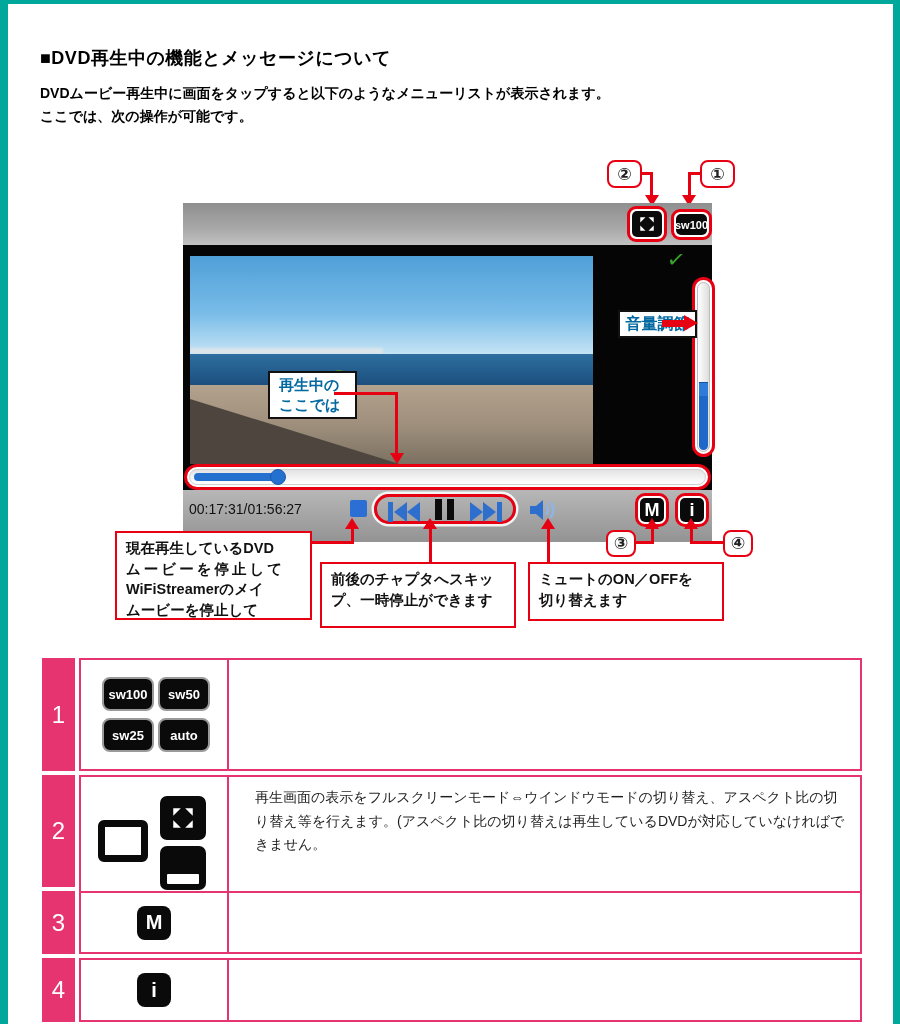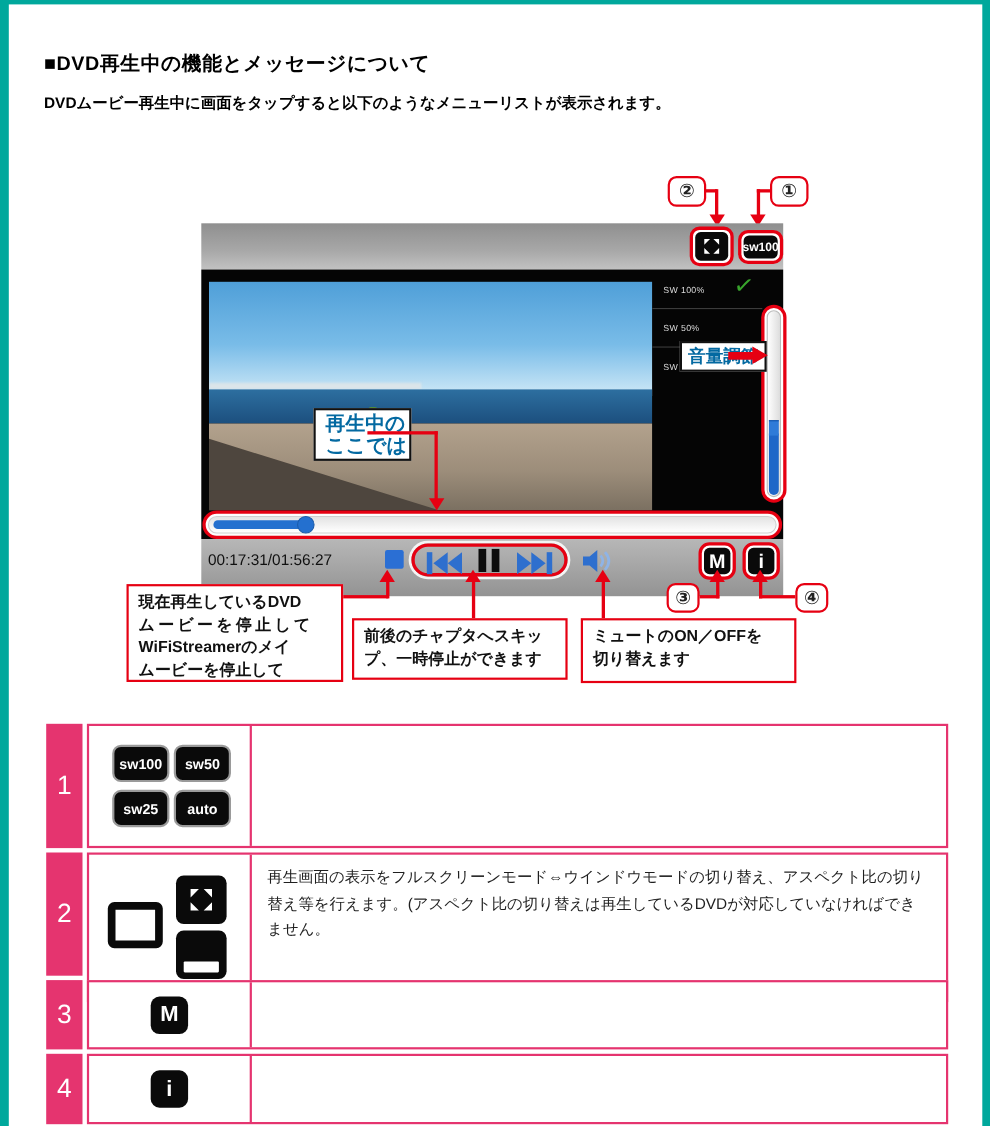--- a/index.html
+++ b/index.html
@@ -53,20 +53,21 @@
 </head>
 <body>
 
 <div class="abs edge" style="left:0;top:0;width:900px;height:4px;"></div>
 <div class="abs edge" style="left:0;top:0;width:8px;height:1024px;"></div>
 <div class="abs edge" style="left:893px;top:0;width:7px;height:1024px;"></div>
 
 <div class="abs title" style="left:40px;top:46px;">■DVD再生中の機能とメッセージについて</div>
 <div class="abs intro" style="left:40px;top:82px;width:820px;">
   <div>DVDムービー再生中に画面をタップすると以下のようなメニューリストが表示されます。</div>
+  <div>ここでは、次の操作が可能です。</div>
 </div>
 
 <div class="abs numbox" style="left:607px;top:160px;width:35px;height:28px;">②</div>
 <div class="abs numbox" style="left:700px;top:160px;width:35px;height:28px;">①</div>
 <div class="abs rline" style="left:641px;top:172px;width:11px;height:3px;"></div>
 <div class="abs rline" style="left:650px;top:172px;width:3px;height:24px;"></div>
 <div class="abs arr-down" style="left:645px;top:195px;"></div>
 <div class="abs rline" style="left:688px;top:172px;width:12px;height:3px;"></div>
 <div class="abs rline" style="left:688px;top:172px;width:3px;height:24px;"></div>
 <div class="abs arr-down" style="left:682px;top:195px;"></div>
@@ -92,33 +93,20 @@
   <div class="abs" style="left:7px;top:53px;width:403px;height:208px;overflow:hidden;">
     <div class="abs" style="left:0;top:0;width:100%;height:50%;background:linear-gradient(180deg,#4f9fd8 0%,#79bce8 55%,#cfe9f7 100%);"></div>
     <div class="abs" style="left:0;top:44%;width:48%;height:6px;background:rgba(225,229,232,.85);filter:blur(1px);"></div>
     <div class="abs" style="left:0;top:47%;width:100%;height:15%;background:linear-gradient(180deg,#2d6fa0,#1c4f7e);"></div>
     <div class="abs" style="left:0;top:62%;width:100%;height:38%;background:linear-gradient(180deg,#b3a28d,#9c8d7a 55%,#7b7061);"></div>
     <div class="abs" style="left:0;bottom:0;width:52%;height:34%;background:#4e463e;clip-path:polygon(0 100%,0 8%,100% 100%);"></div>
     <div class="abs" style="left:36%;top:55%;width:8px;height:13px;background:#4f8a3c;border-radius:2px;"></div>
     <div class="abs" style="left:38%;top:58%;width:12px;height:8px;background:#2f2c28;border-radius:2px;"></div>
   </div>
 
-  <div class="abs" style="left:410px;top:43px;width:119px;">
-    <div class="menu-item">
-        <span>SW 100%</span>
-      </div>
-    <div class="sep" style="width:100px;"></div>
-    <div class="menu-item">
-        <span>SW 50%</span>
-      </div>
-    <div class="sep" style="width:100px;"></div>
-    <div class="menu-item">
-        <span>SW 25%</span>
-      </div>
-  </div>
   <div class="abs" style="left:484px;top:44px;font-size:22px;font-weight:bold;color:#38a42c;transform:rotate(8deg);">✓</div>
 
   <div class="abs" style="left:1px;top:261px;width:527px;height:26px;border:3px solid #e60012;border-radius:14px;background:#fdfdfd;padding:2px;">
     <div style="position:relative;width:100%;height:100%;border:1px solid #cfcfcf;border-radius:8px;background:linear-gradient(180deg,#e3e3e3,#ffffff);box-sizing:border-box;">
       <div class="abs" style="left:4px;top:50%;margin-top:-4px;width:84px;height:8px;background:#2470cf;border-radius:4px;"></div>
       <div class="abs" style="left:80px;top:50%;margin-top:-8px;width:16px;height:16px;background:#2470cf;border:1px solid #1b5cab;border-radius:50%;"></div>
     </div>
   </div>
 
   <div class="abs ctrlbar" style="left:0;top:287px;width:529px;height:52px;">
@@ -165,21 +153,21 @@
     <div class="abs" style="left:1px;right:1px;bottom:55px;height:14px;background:#2f7bd8;border-top:1px solid #0f52a8;"></div>
   </div>
 </div>
 
 <div class="abs blklabel" style="left:583px;top:310px;width:79px;height:28px;font-size:16px;">
   <span>音量調節</span>
 </div>
 <div class="abs rline" style="left:662px;top:320px;width:23px;height:7px;"></div>
 <div class="abs arr-right" style="left:684px;top:315px;"></div>
 
-<div class="abs blklabel" style="left:250px;top:371px;width:89px;height:48px;font-size:18px;line-height:20px;align-items:flex-start;padding-left:9px;">
+<div class="abs blklabel" style="left:233px;top:371px;width:89px;height:48px;font-size:15px;line-height:20px;align-items:flex-start;padding-left:9px;">
   <span>再生中の</span>
   <span>ここでは</span>
 </div>
 <div class="abs rline" style="left:334px;top:392px;width:64px;height:3px;"></div>
 <div class="abs rline" style="left:395px;top:392px;width:3px;height:62px;"></div>
 <div class="abs arr-down" style="left:390px;top:453px;"></div>
 
 <div class="abs arr-up" style="left:345px;top:518px;"></div>
 <div class="abs rline" style="left:351px;top:527px;width:3px;height:17px;"></div>
 <div class="abs rline" style="left:311px;top:541px;width:42px;height:3px;"></div>
@@ -200,21 +188,21 @@
 
 <div class="abs numbox" style="left:606px;top:530px;width:30px;height:27px;">③</div>
 <div class="abs numbox" style="left:723px;top:530px;width:30px;height:27px;">④</div>
 
 <div class="abs callout" style="left:115px;top:531px;width:197px;height:89px;text-align:justify;">
   <div>現在再生しているDVD</div>
   <div style="letter-spacing:3px;">ムービーを停止して</div>
   <div>WiFiStreamerのメイ</div>
   <div>ムービーを停止して</div>
 </div>
-<div class="abs callout" style="left:320px;top:562px;width:196px;height:56px;">
+<div class="abs callout" style="left:320px;top:562px;width:196px;height:66px;">
   <div>前後のチャプタへスキッ</div>
   <div>プ、一時停止ができます</div>
 </div>
 <div class="abs callout" style="left:528px;top:562px;width:196px;height:59px;">
   <div>ミュートのON／OFFを</div>
   <div>切り替えます</div>
 </div>
 
 <div class="abs" style="left:42px;top:658px;width:820px;height:366px;">
 
@@ -224,21 +212,21 @@
       <div style="display:grid;grid-template-columns:48px 48px;gap:7px 8px;">
         <span class="swbtn">sw100</span>
         <span class="swbtn">sw50</span>
         <span class="swbtn">sw25</span>
         <span class="swbtn">auto</span>
       </div>
     </div>
   </div>
 
   <div class="abs t-num" style="left:0;top:117px;width:33px;height:112px;">2</div>
-  <div class="abs t-box" style="left:37px;top:117px;width:783px;height:136px;">
+  <div class="abs t-box" style="left:37px;top:117px;width:783px;height:136px;gap:12px;">
     <div class="t-icon">
       <div style="position:relative;width:112px;height:94px;">
         <div class="abs" style="left:0;top:24px;width:50px;height:42px;border:7px solid #0a0a0a;border-radius:6px;background:#fff;"></div>
         <div class="abs" style="left:62px;top:0;width:46px;height:44px;background:#0a0a0a;border-radius:7px;display:flex;align-items:center;justify-content:center;">
           <svg width="30" height="26" viewBox="0 0 24 24">
               <g fill="#fff">
             <path d="M3 3h7L3 10zM21 3v7l-7-7zM3 21v-7l7 7zM21 21h-7l7-7z"></path>
               </g>
             </svg>
         </div>

